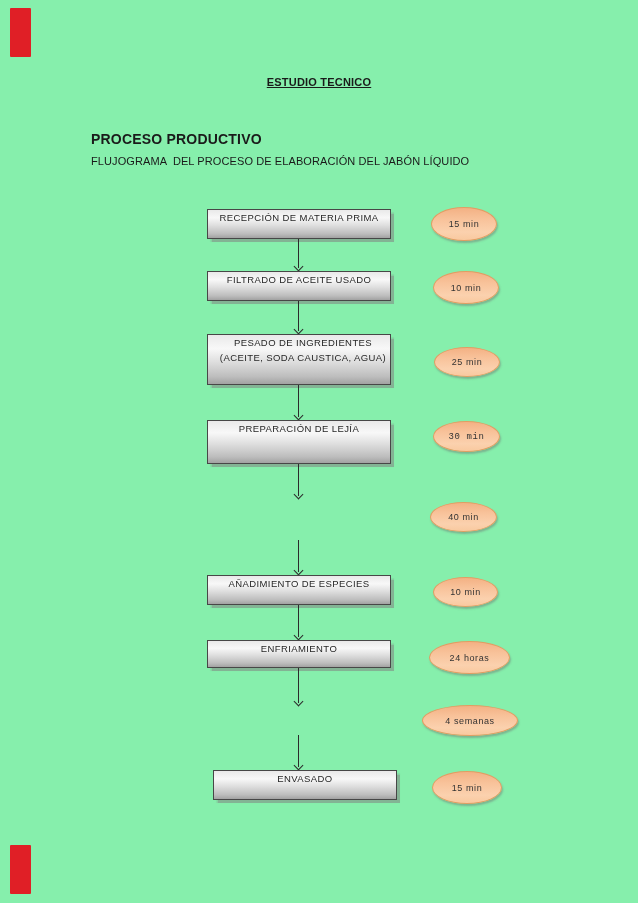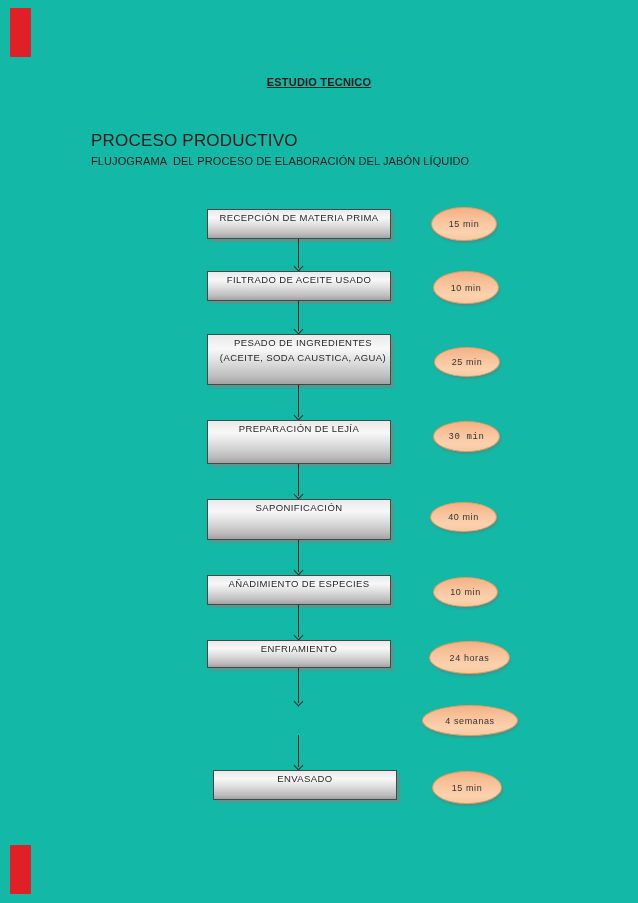--- a/index.html
+++ b/index.html
@@ -1,20 +1,20 @@
 <!DOCTYPE html>
 <html><head>
 <meta charset="utf-8">
 <style>
   html, body { margin: 0; padding: 0; background: #ffffff; }
   .page {
     position: relative;
     width: 638px;
     height: 903px;
-    background: #14b8a6;
+    background: #86efac;
     font-family: "Liberation Sans", sans-serif;
     color: #1f1f1f;
     overflow: hidden;
   }
 
   
   .red-marker {
     position: absolute;
     left: 10px;
     width: 21px;
@@ -33,22 +33,22 @@
     text-align: center;
     font-size: 11px;
     font-weight: bold;
     text-decoration: underline;
     letter-spacing: 0.2px;
     color: #1a1a1a;
   }
   .heading {
     position: absolute;
     left: 91px; top: 131px;
-    font-size: 17px;
-    font-weight: normal;
+    font-size: 14px;
+    font-weight: bold;
     letter-spacing: 0.2px;
     color: #1a1a1a;
   }
   .subheading {
     position: absolute;
     left: 91px; top: 155px;
     font-size: 11px;
     letter-spacing: 0.1px;
     white-space: pre-wrap;
     color: #1a1a1a;
@@ -179,23 +179,20 @@
   <div class="arrow arrow3"></div>
 
   <div class="box step4">
     <span class="box-label">PREPARACIÓN DE LEJÍA</span>
   </div>
   <div class="oval oval4">
     <span class="oval-label">30 min</span>
   </div>
   <div class="arrow arrow4"></div>
 
-  <div class="box step5">
-    <span class="box-label">SAPONIFICACIÓN</span>
-  </div>
   <div class="oval oval5">
     <span class="oval-label">40 min</span>
   </div>
   <div class="arrow arrow5"></div>
 
   <div class="box step6">
     <span class="box-label">AÑADIMIENTO DE ESPECIES</span>
   </div>
   <div class="oval oval6">
     <span class="oval-label">10 min</span>

